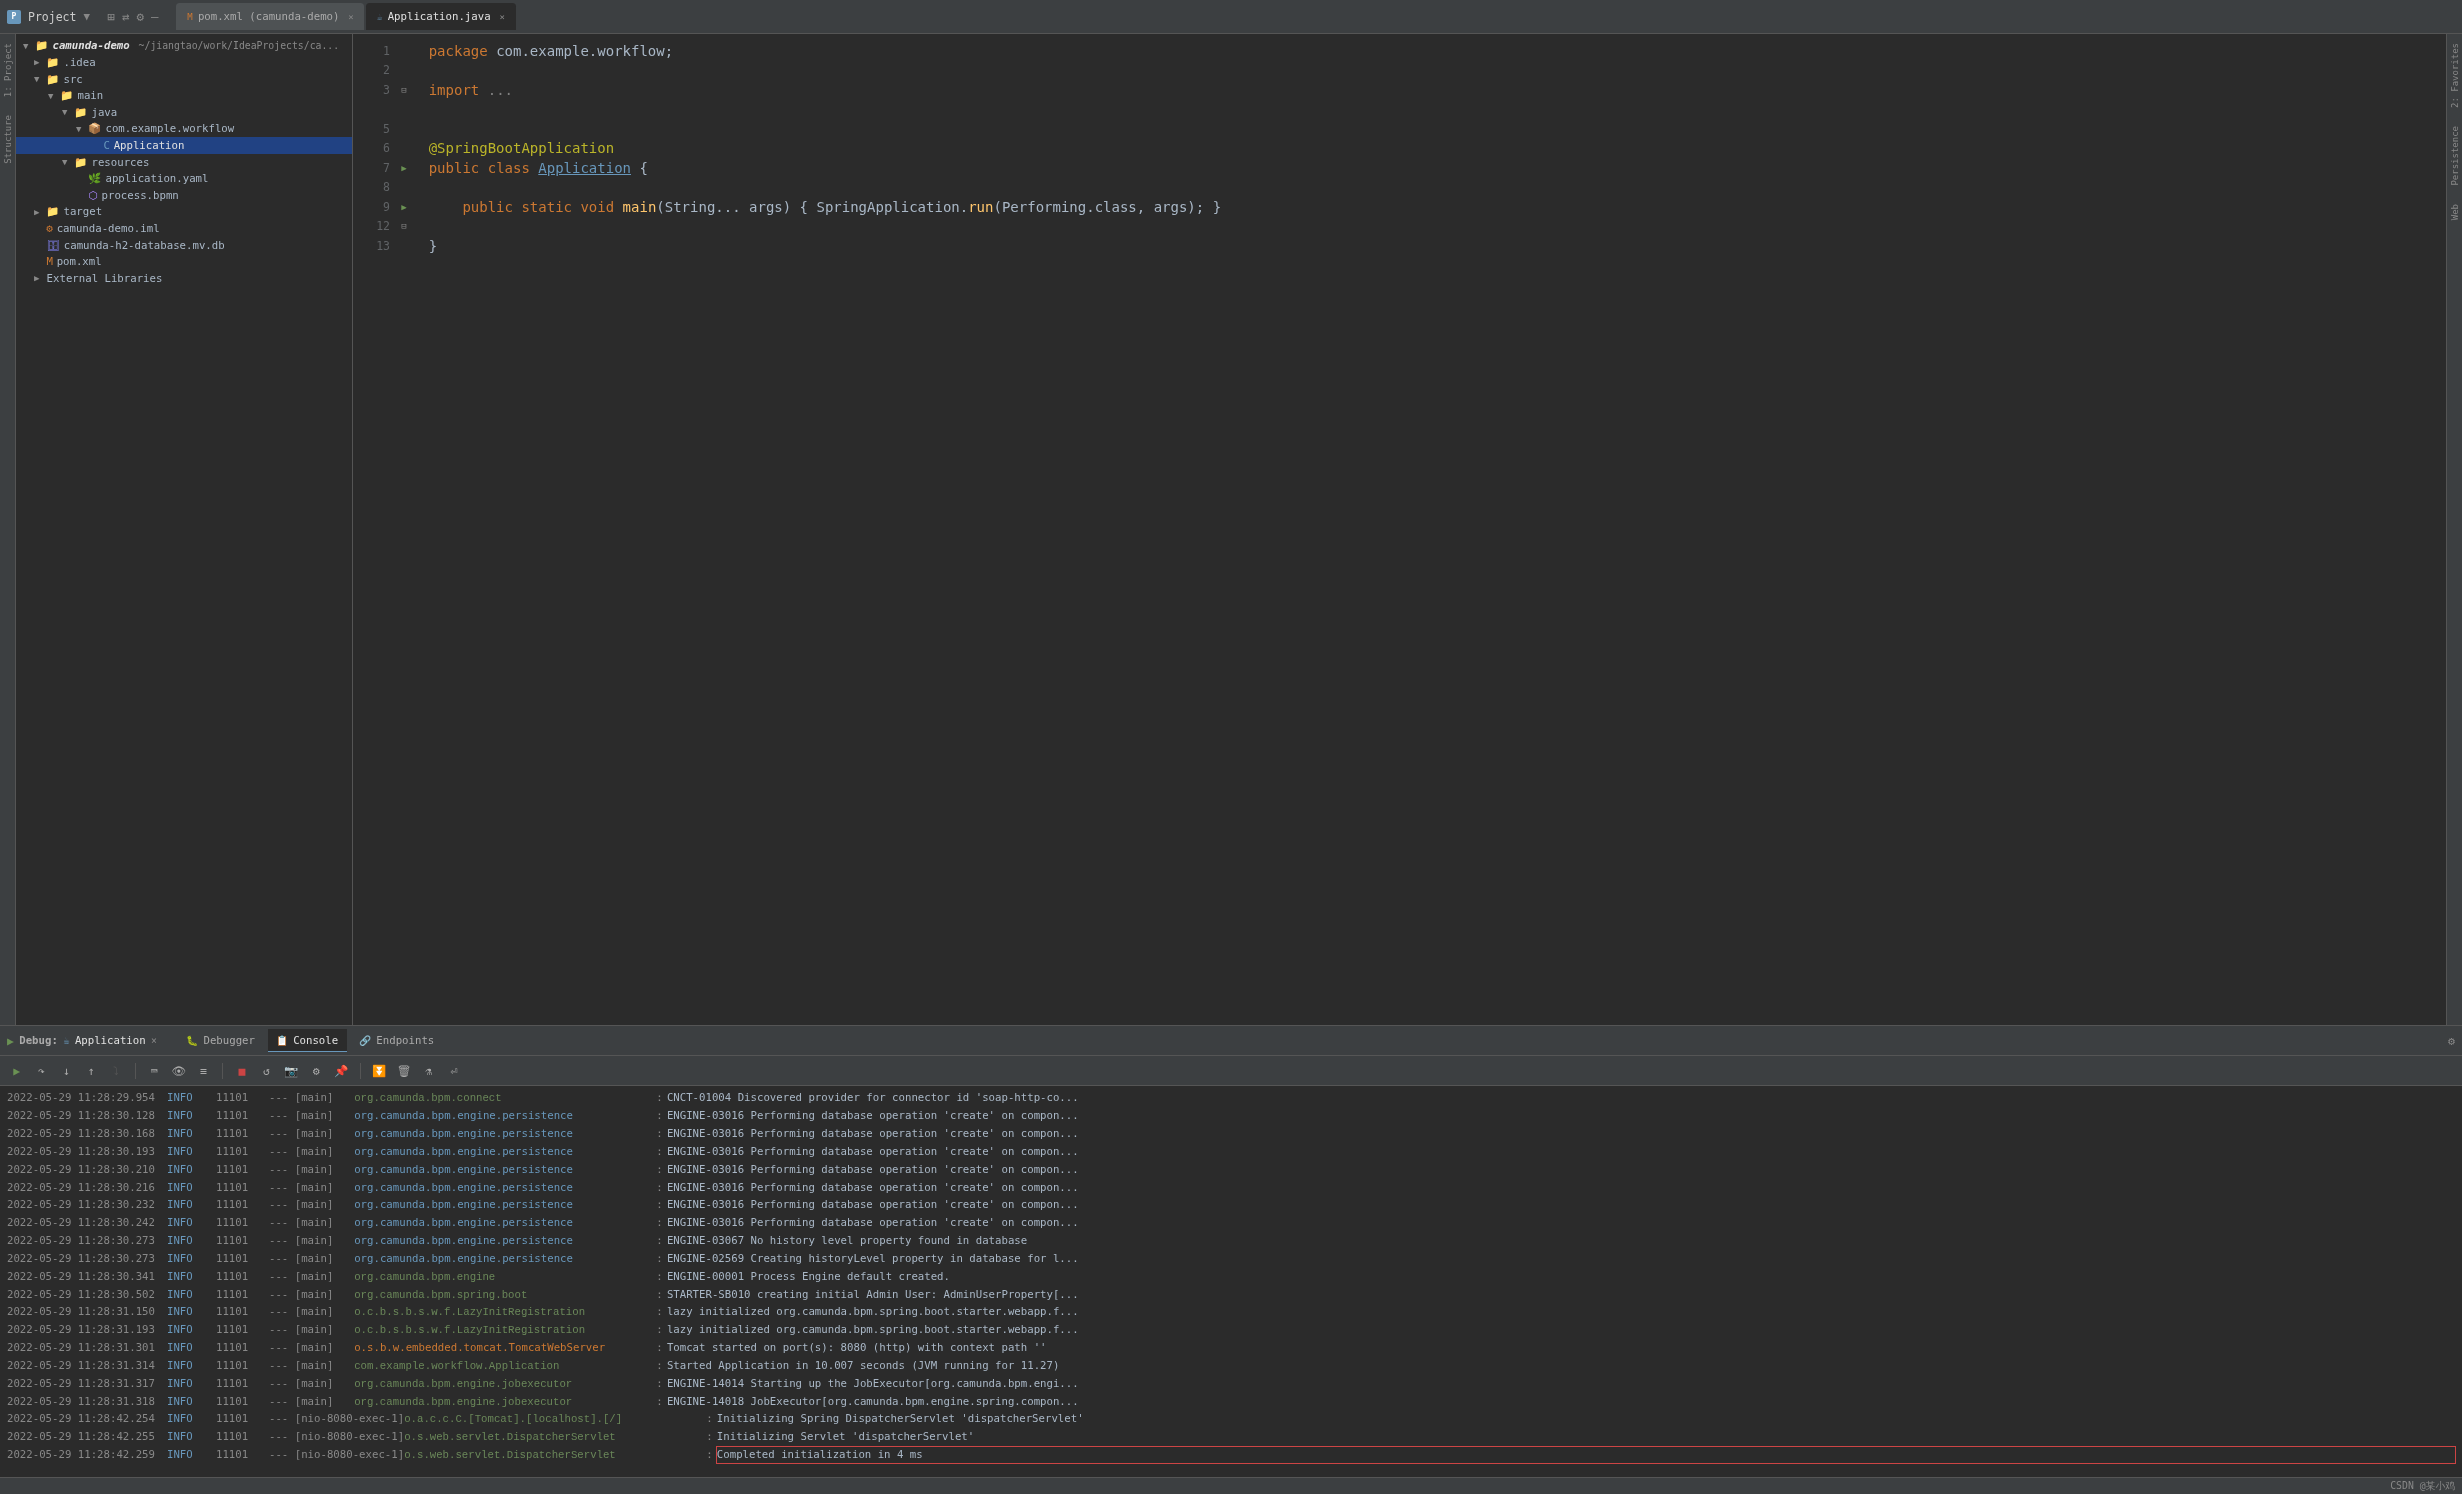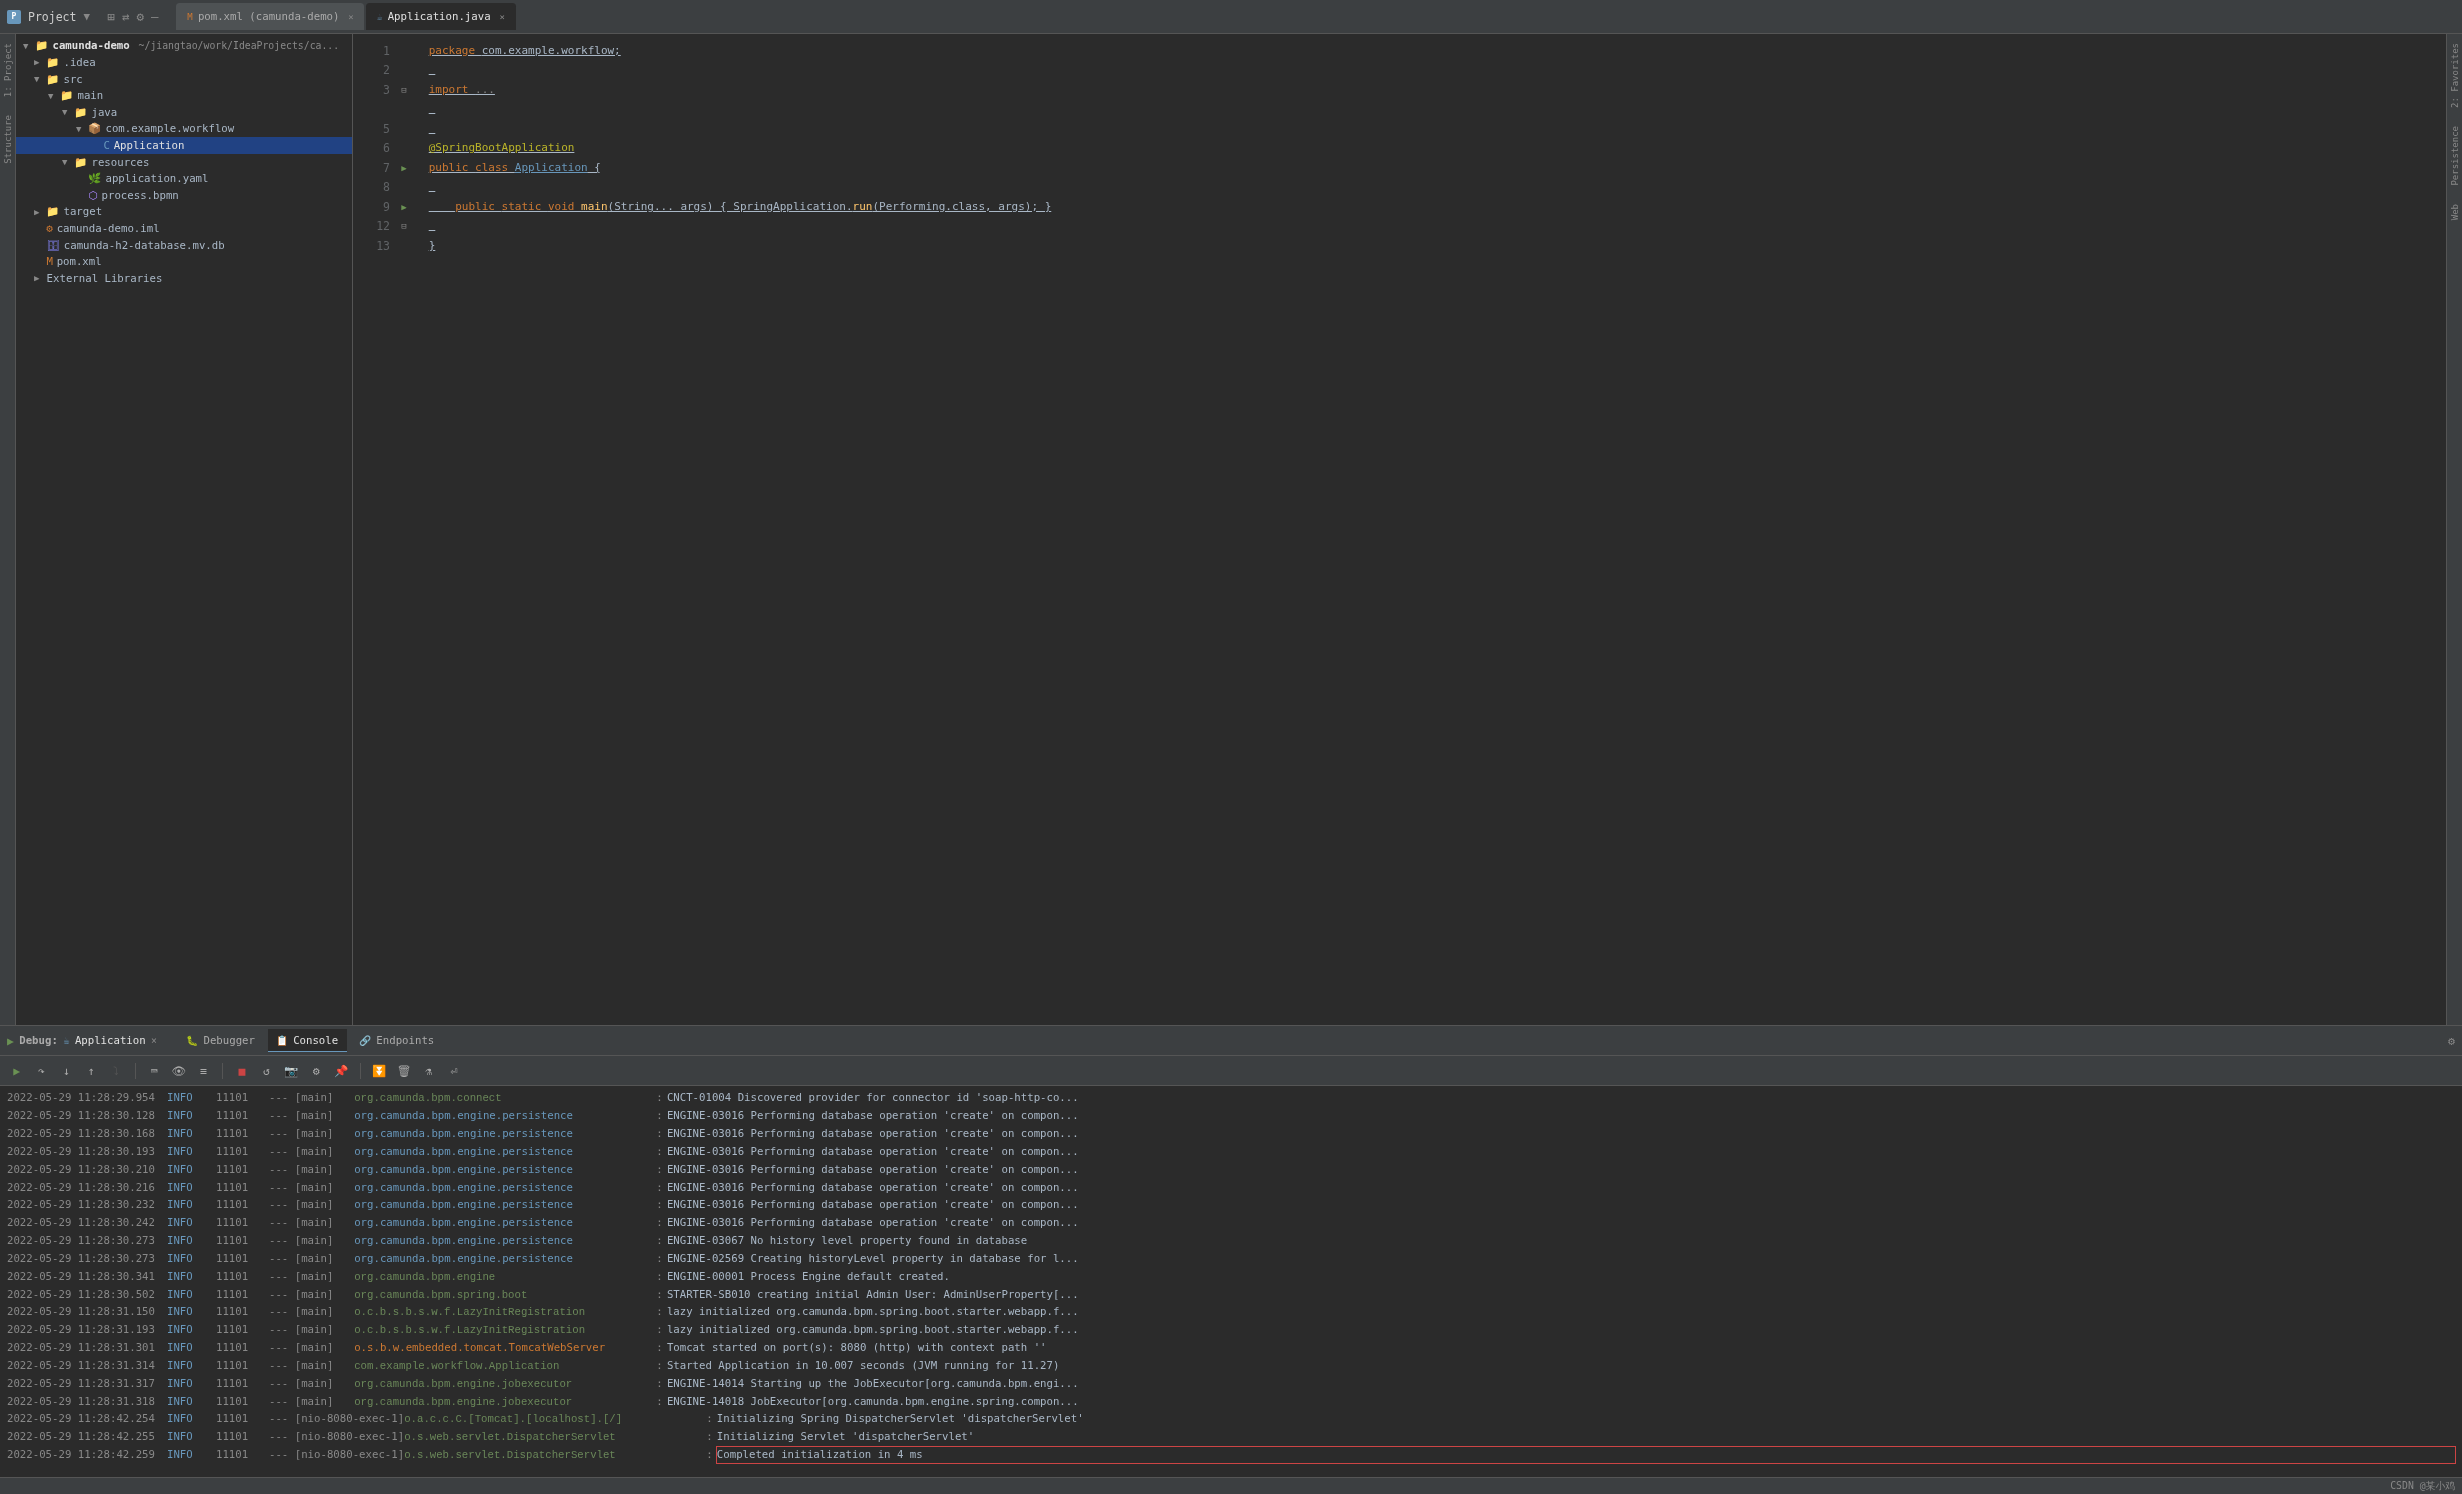--- a/index.html
+++ b/index.html
@@ -148,22 +148,21 @@
       user-select: none;
       flex-shrink: 0;
       font-size: 11.5px;
     }
     .line-num { height: 19.5px; display: flex; align-items: center; justify-content: flex-end; }
     .code-content {
       flex: 1;
       padding: 7px 10.7px;
       overflow: auto;
       line-height: 1.6;
-      font-size: 11px;
-      text-decoration: underline;
+      font-size: 14px;
     }
     .code-line {
       height: 19.5px;
       display: flex;
       align-items: center;
       white-space: pre;
     }
     .kw { color: #cc7832; }
     .annotation { color: #bbb529; }
     .class-name-highlight { color: #6897bb; text-decoration: underline; }
@@ -340,21 +339,21 @@
     <div class="vertical-text">1: Project</div>
     <div class="vertical-text">Structure</div>
   </div>
 
   <div class="project-panel">
     <div class="project-tree">
 
       <div class="tree-item">
         <span class="tree-chevron">▼</span>
         <span class="folder-icon">📁</span>
-        <span style="font-weight:bold;color:#e0e0e0;">camunda-demo</span>
+        <span style="font-weight:bold;color:#e0e0e0;font-style:italic;">camunda-demo</span>
         <span style="color:#888; font-size:9.8px; margin-left:5.3px;">~/jiangtao/work/IdeaProjects/ca...</span>
       </div>
 
       <div class="tree-item tree-indent-1">
         <span class="tree-chevron">▶</span>
         <span class="folder-icon">📁</span>
         <span>.idea</span>
       </div>
 
       <div class="tree-item tree-indent-1">

